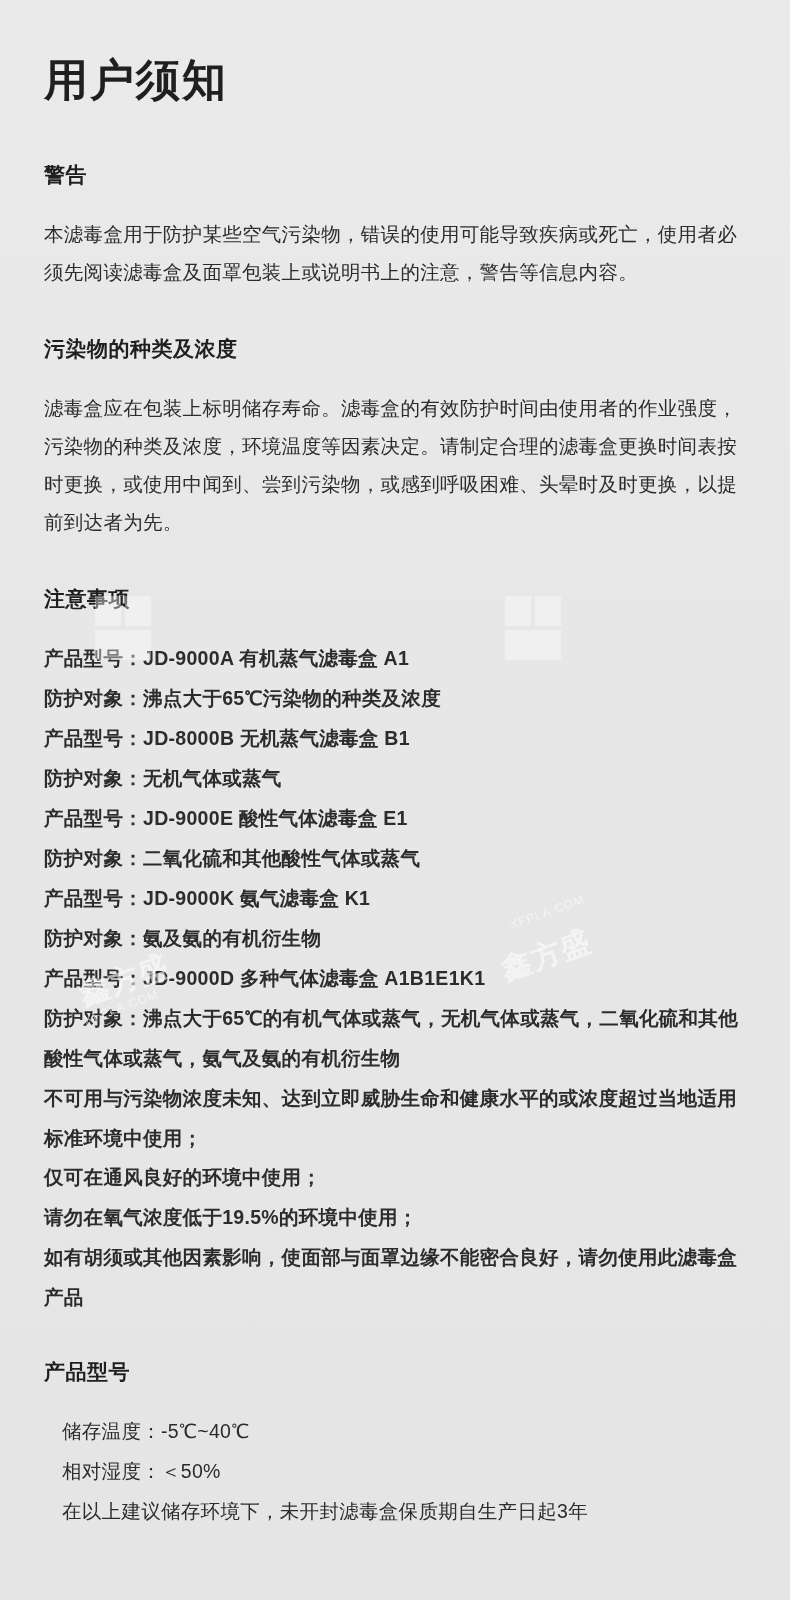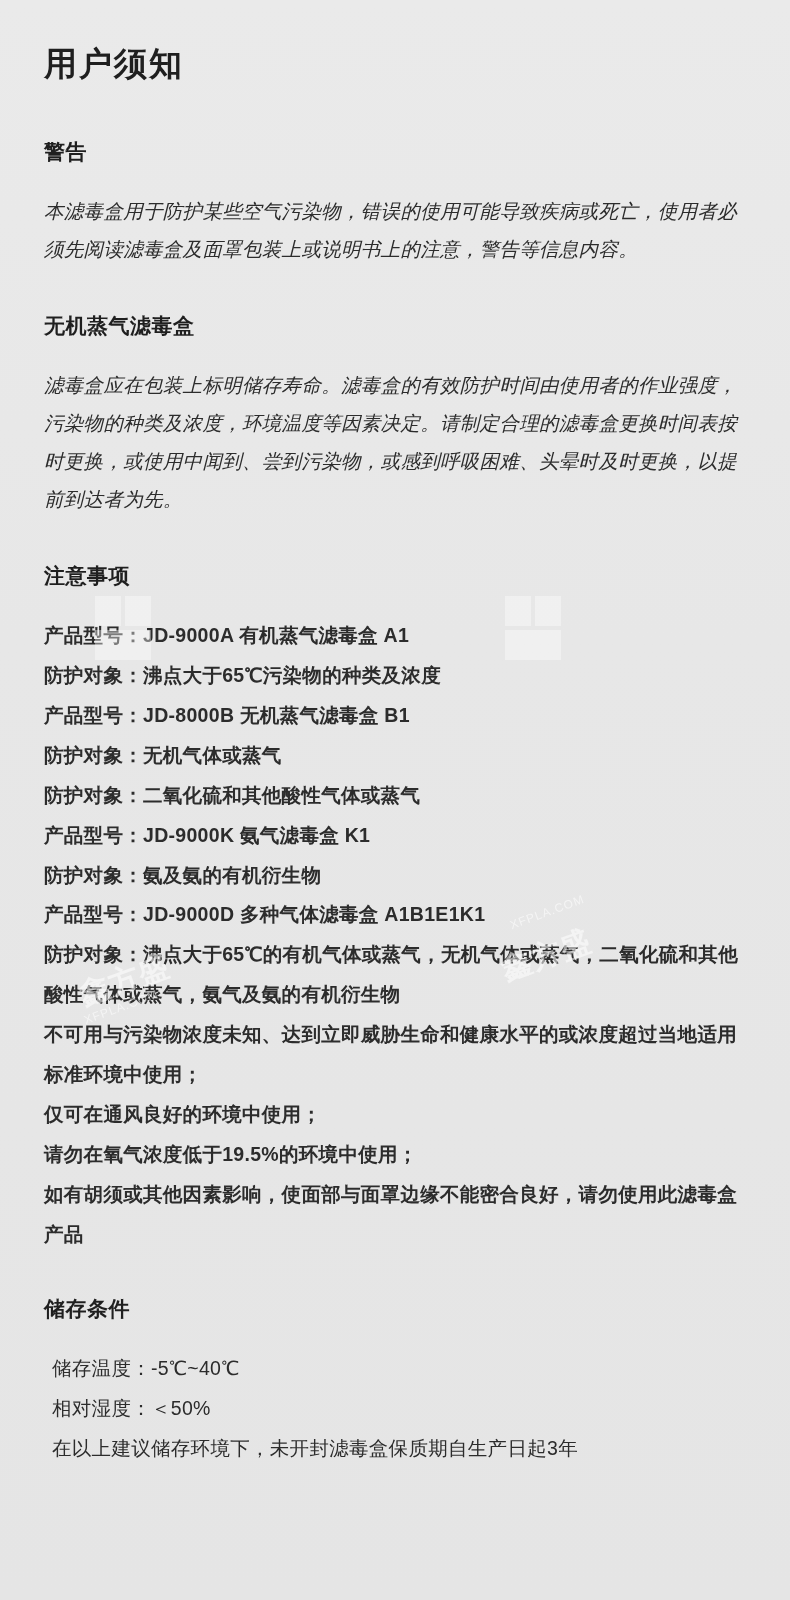--- a/index.html
+++ b/index.html
@@ -36,58 +36,58 @@
   .wm-block {
     position: absolute;
     pointer-events: none;
     user-select: none;
   }
   .wm-sq {
     position: absolute;
     background: rgba(255,255,255,0.38);
   }
   .title {
-    font-size: 33px;
+    font-size: 44px;
     line-height: 1.2;
     font-weight: 700;
     letter-spacing: 2px;
-    margin: 0 0 54px 0;
+    margin: 10px 0 54px 0;
     color: #1f1f1f;
   }
   h2.sec {
     font-size: 21px;
     font-weight: 700;
     margin: 16px 0 26px 0;
     letter-spacing: 0.5px;
     color: #1f1f1f;
   }
   .para {
     font-size: 19.5px;
     line-height: 1.95;
     margin: 0 0 34px 0;
     letter-spacing: 0.3px;
     color: #2c2c2c;
   }
-  .gap-lg { margin-bottom: 44px; font-style: italic; }
+  .gap-lg { margin-bottom: 44px; }
   .list {
     font-size: 19.5px;
     line-height: 2.05;
     letter-spacing: 0.3px;
     color: #2c2c2c;
     margin: 0 0 40px 0;
   }
   .list .row { display: block; font-weight: bold; }
   .block-title-2 { margin-top: 2px; }
   .storage .row { display: block; }
   .storage {
     font-size: 19.5px;
     line-height: 2.05;
     letter-spacing: 0.3px;
     color: #2c2c2c;
-    margin: 8px;
+    margin: 18px;
   }
 </style>
 </head>
 <body>
 
 <div class="page">
 
   <div class="wm-block" style="left:95px; top:596px;">
     <div class="wm-sq" style="left:0; top:0; width:26px; height:30px;"></div>
     <div class="wm-sq" style="left:30px; top:0; width:26px; height:30px;"></div>
@@ -101,40 +101,41 @@
   <div class="wm" style="left:78px; top:960px; transform:rotate(-20deg); font-size:30px; font-weight:700;">鑫方盛</div>
   <div class="wm" style="left:82px; top:1000px; transform:rotate(-20deg); font-size:12px;">XFPLA.COM</div>
   <div class="wm" style="left:500px; top:935px; transform:rotate(-20deg); font-size:30px; font-weight:700;">鑫方盛</div>
   <div class="wm" style="left:508px; top:905px; transform:rotate(-20deg); font-size:12px;">XFPLA.COM</div>
 
   <h1 class="title">用户须知</h1>
 
   <h2 class="sec">警告</h2>
   <p class="para gap-lg">本滤毒盒用于防护某些空气污染物，错误的使用可能导致疾病或死亡，使用者必须先阅读滤毒盒及面罩包装上或说明书上的注意，警告等信息内容。</p>
 
-  <h2 class="sec">无机蒸气滤毒盒</h2>
+  <h2 class="sec">污染物的种类及浓度</h2>
   <p class="para gap-lg">滤毒盒应在包装上标明储存寿命。滤毒盒的有效防护时间由使用者的作业强度，污染物的种类及浓度，环境温度等因素决定。请制定合理的滤毒盒更换时间表按时更换，或使用中闻到、尝到污染物，或感到呼吸困难、头晕时及时更换，以提前到达者为先。</p>
 
   <h2 class="sec">注意事项</h2>
   <div class="list">
     <span class="row">产品型号：JD-9000A 有机蒸气滤毒盒 A1</span>
     <span class="row">防护对象：沸点大于65℃污染物的种类及浓度</span>
     <span class="row">产品型号：JD-8000B 无机蒸气滤毒盒 B1</span>
     <span class="row">防护对象：无机气体或蒸气</span>
+    <span class="row">产品型号：JD-9000E 酸性气体滤毒盒 E1</span>
     <span class="row">防护对象：二氧化硫和其他酸性气体或蒸气</span>
     <span class="row">产品型号：JD-9000K 氨气滤毒盒 K1</span>
     <span class="row">防护对象：氨及氨的有机衍生物</span>
     <span class="row">产品型号：JD-9000D 多种气体滤毒盒 A1B1E1K1</span>
     <span class="row">防护对象：沸点大于65℃的有机气体或蒸气，无机气体或蒸气，二氧化硫和其他酸性气体或蒸气，氨气及氨的有机衍生物</span>
     <span class="row">不可用与污染物浓度未知、达到立即威胁生命和健康水平的或浓度超过当地适用标准环境中使用；</span>
     <span class="row">仅可在通风良好的环境中使用；</span>
     <span class="row">请勿在氧气浓度低于19.5%的环境中使用；</span>
     <span class="row">如有胡须或其他因素影响，使面部与面罩边缘不能密合良好，请勿使用此滤毒盒产品</span>
   </div>
 
-  <h2 class="sec block-title-2">储存条件</h2>
+  <h2 class="sec block-title-2">产品型号</h2>
   <div class="storage">
     <span class="row">储存温度：-5℃~40℃</span>
     <span class="row">相对湿度：＜50%</span>
     <span class="row">在以上建议储存环境下，未开封滤毒盒保质期自生产日起3年</span>
   </div>
 
 </div>
 
 </body></html>

